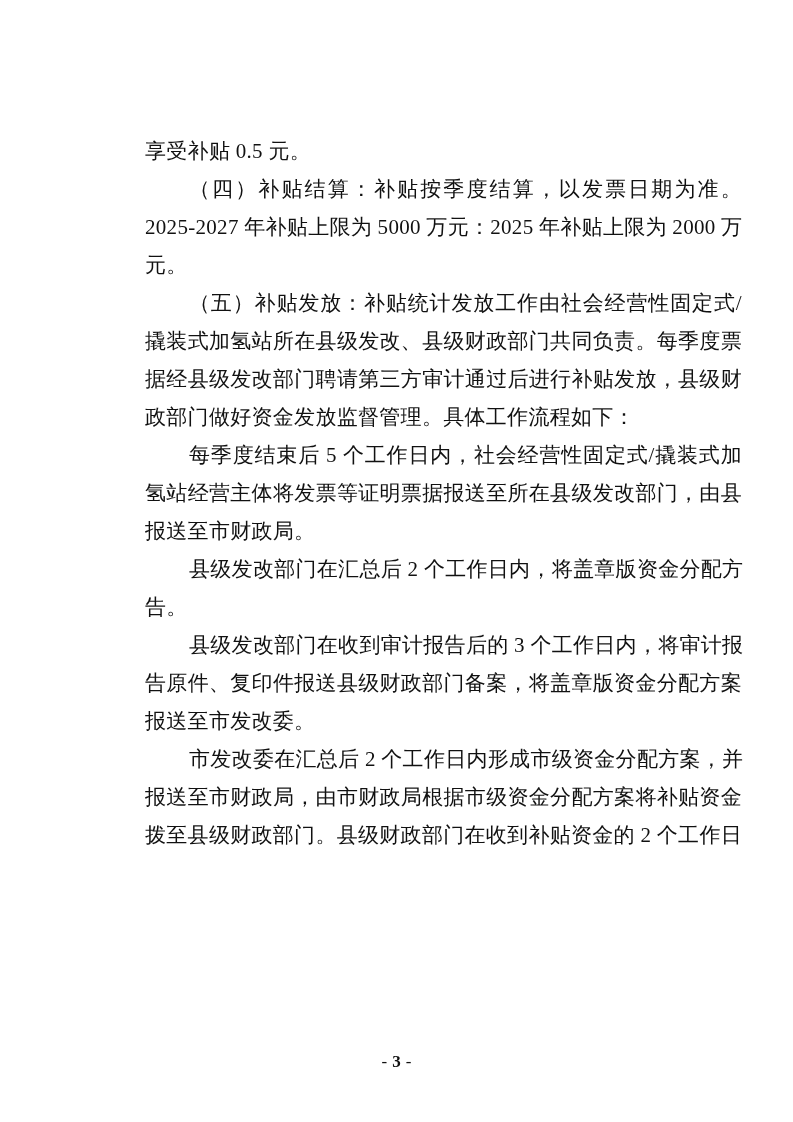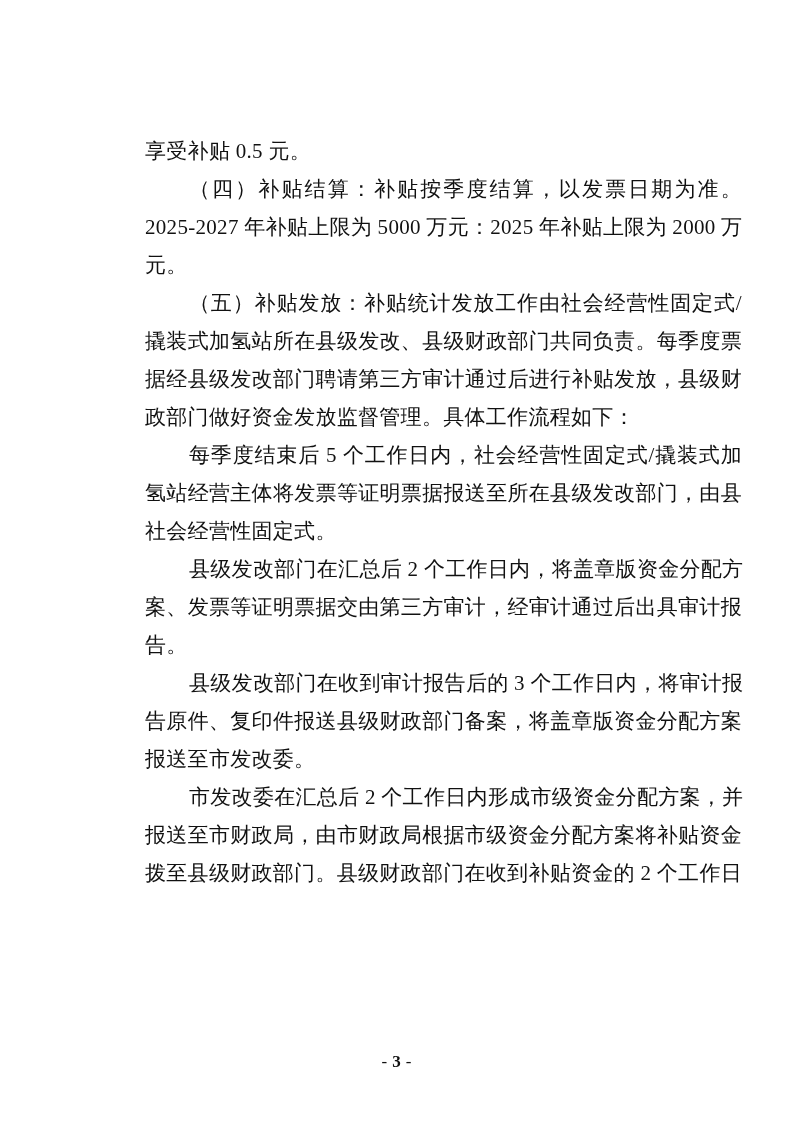--- a/index.html
+++ b/index.html
@@ -69,23 +69,22 @@
       <div class="line"><span>享受补贴 0.5 元。</span></div>
       <div class="line indent fill"><span class="bold">（四）补贴结算：</span><span>补贴按季度结算，以发票日期为准。</span></div>
       <div class="line fill"><span>2025-2027 年补贴上限为 5000 万元：2025 年补贴上限为 2000 万</span></div>
       <div class="line"><span>元。</span></div>
       <div class="line indent fill"><span class="bold">（五）补贴发放：</span><span>补贴统计发放工作由社会经营性固定式/</span></div>
       <div class="line fill"><span>撬装式加氢站所在县级发改、县级财政部门共同负责。每季度票</span></div>
       <div class="line fill"><span>据经县级发改部门聘请第三方审计通过后进行补贴发放，县级财</span></div>
       <div class="line"><span>政部门做好资金发放监督管理。具体工作流程如下：</span></div>
       <div class="line indent fill"><span>每季度结束后 5 个工作日内，社会经营性固定式/撬装式加</span></div>
       <div class="line fill"><span>氢站经营主体将发票等证明票据报送至所在县级发改部门，由县</span></div>
-      <div class="line"><span>社会经营性固定式。</span></div>
+      <div class="line"><span>报送至市财政局。</span></div>
       <div class="line indent fill"><span>县级发改部门在汇总后 2 个工作日内，将盖章版资金分配方</span></div>
-      <div class="line fill"><span>案、发票等证明票据交由第三方审计，经审计通过后出具审计报</span></div>
       <div class="line"><span>告。</span></div>
       <div class="line indent fill"><span>县级发改部门在收到审计报告后的 3 个工作日内，将审计报</span></div>
       <div class="line fill"><span>告原件、复印件报送县级财政部门备案，将盖章版资金分配方案</span></div>
       <div class="line"><span>报送至市发改委。</span></div>
       <div class="line indent fill"><span>市发改委在汇总后 2 个工作日内形成市级资金分配方案，并</span></div>
       <div class="line fill"><span>报送至市财政局，由市财政局根据市级资金分配方案将补贴资金</span></div>
       <div class="line fill"><span>拨至县级财政部门。县级财政部门在收到补贴资金的 2 个工作日</span></div>
     </div>
 
   <div class="footer">

